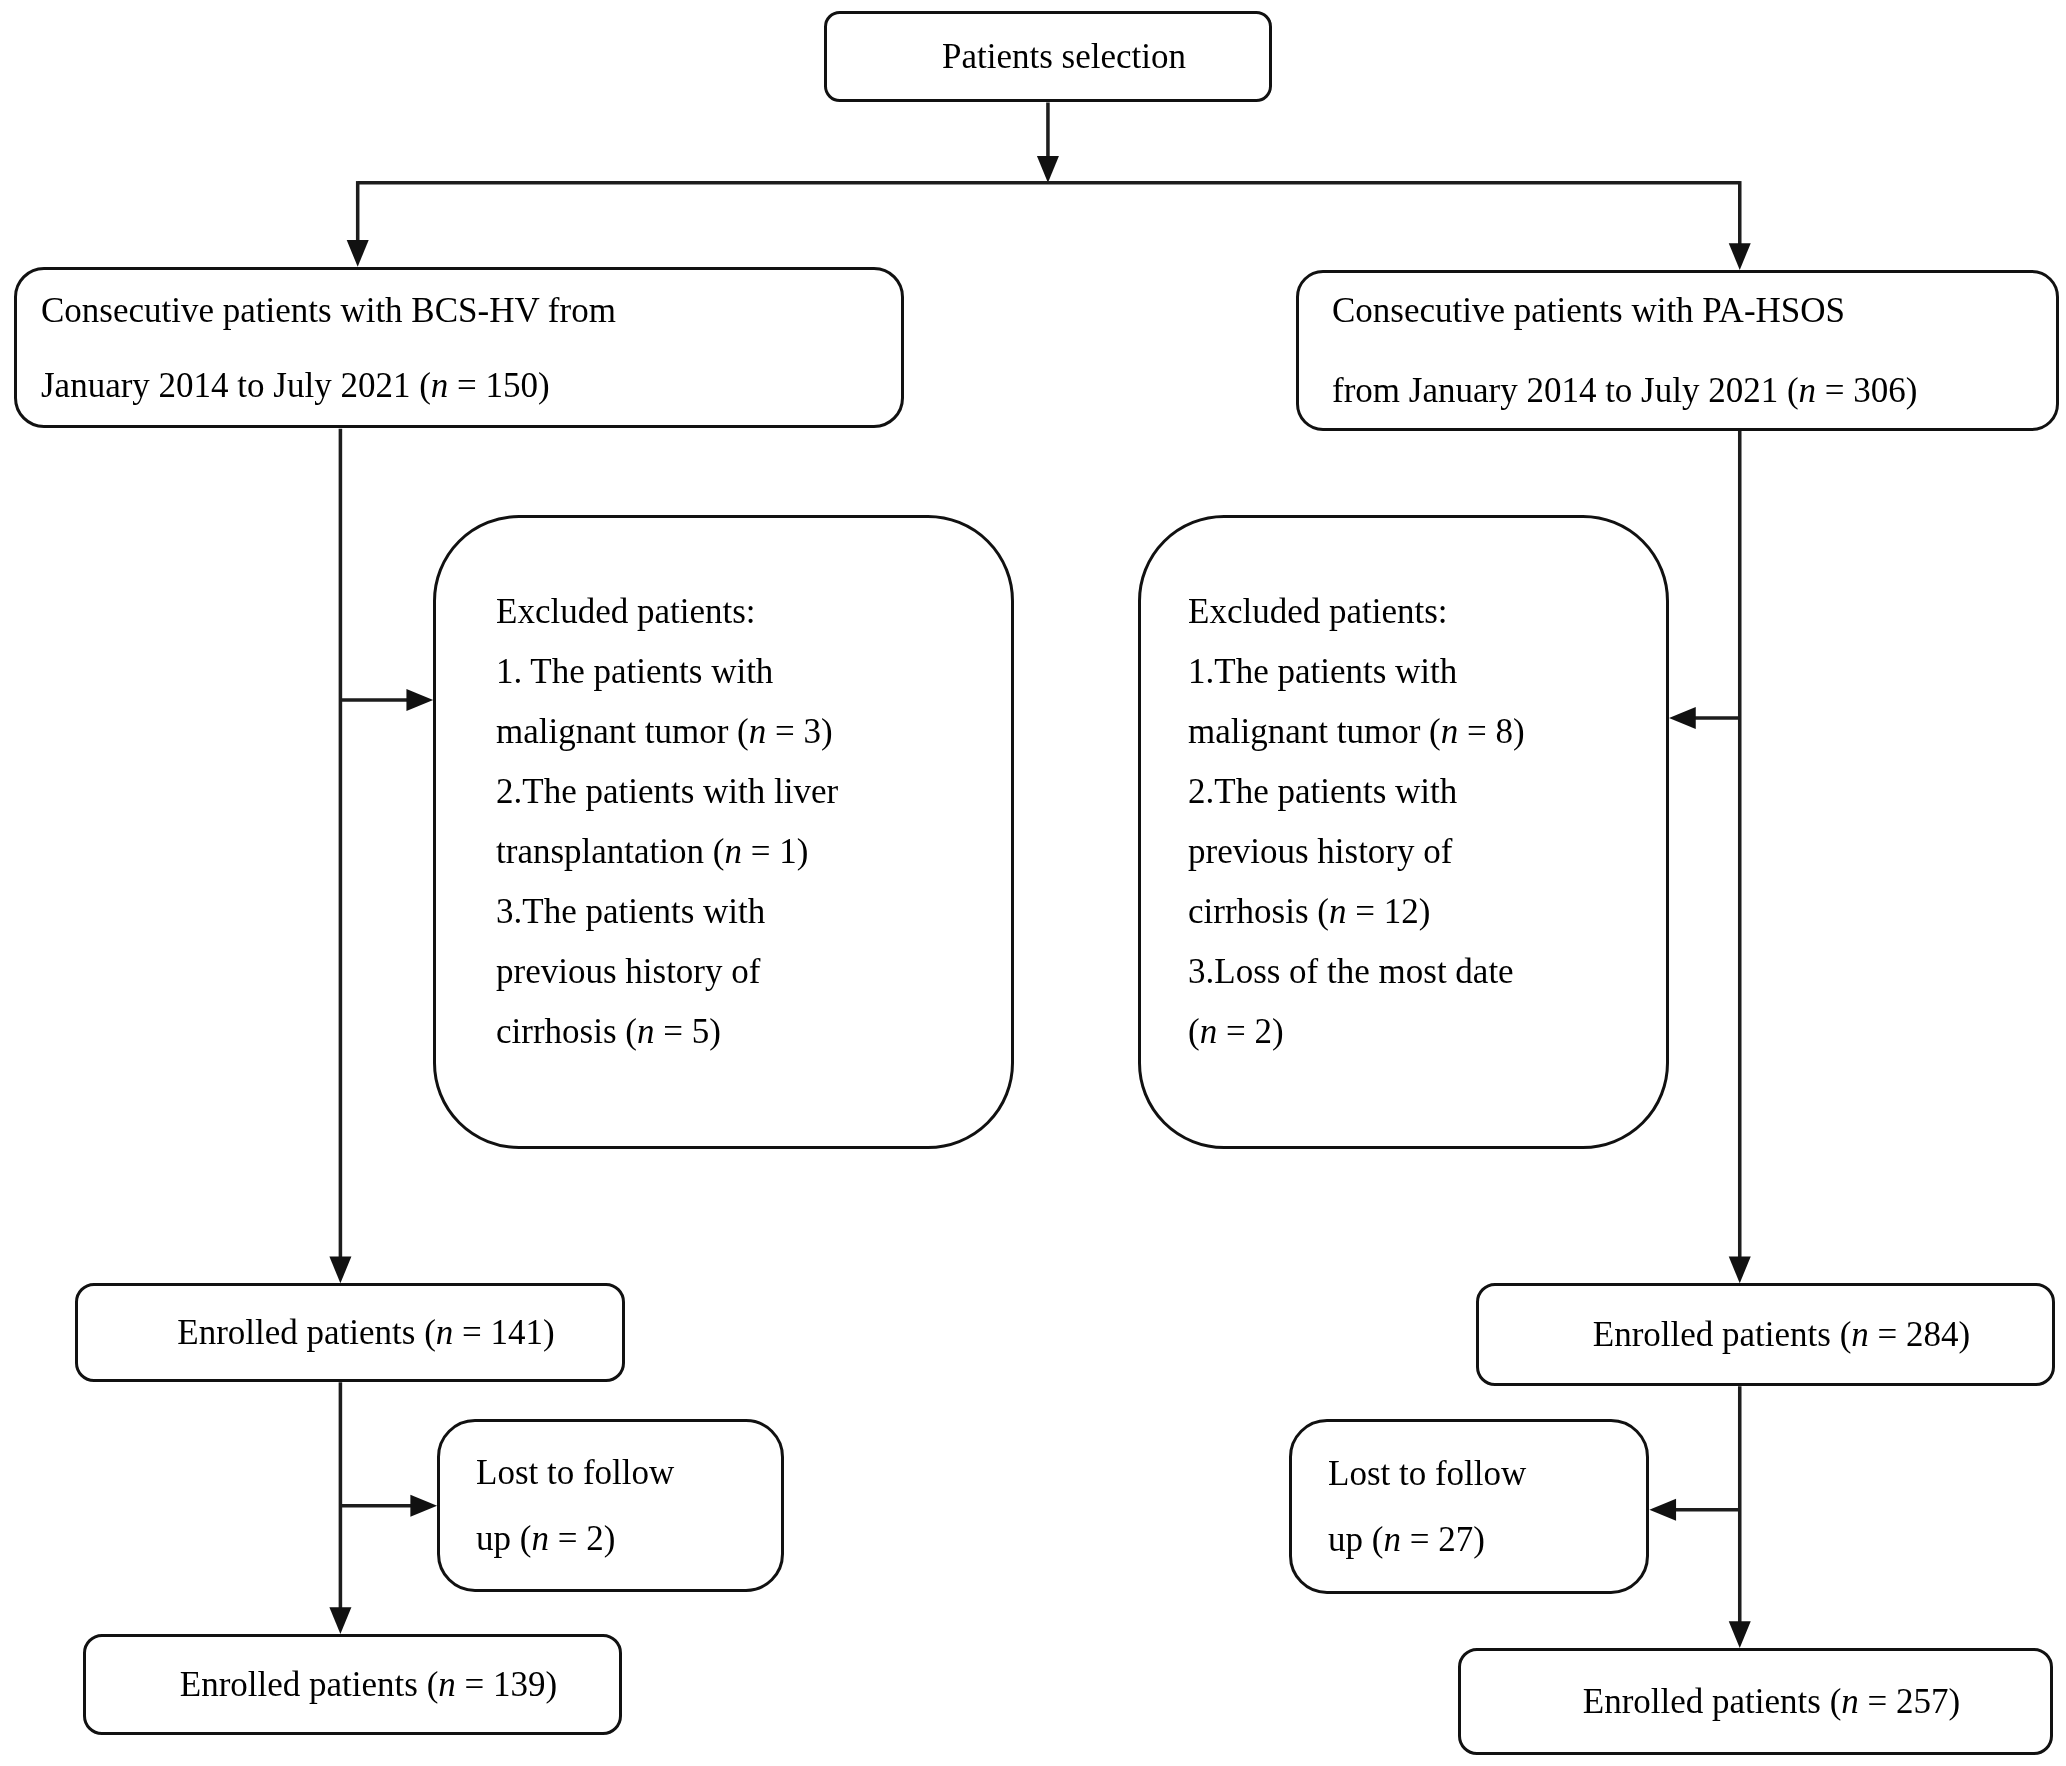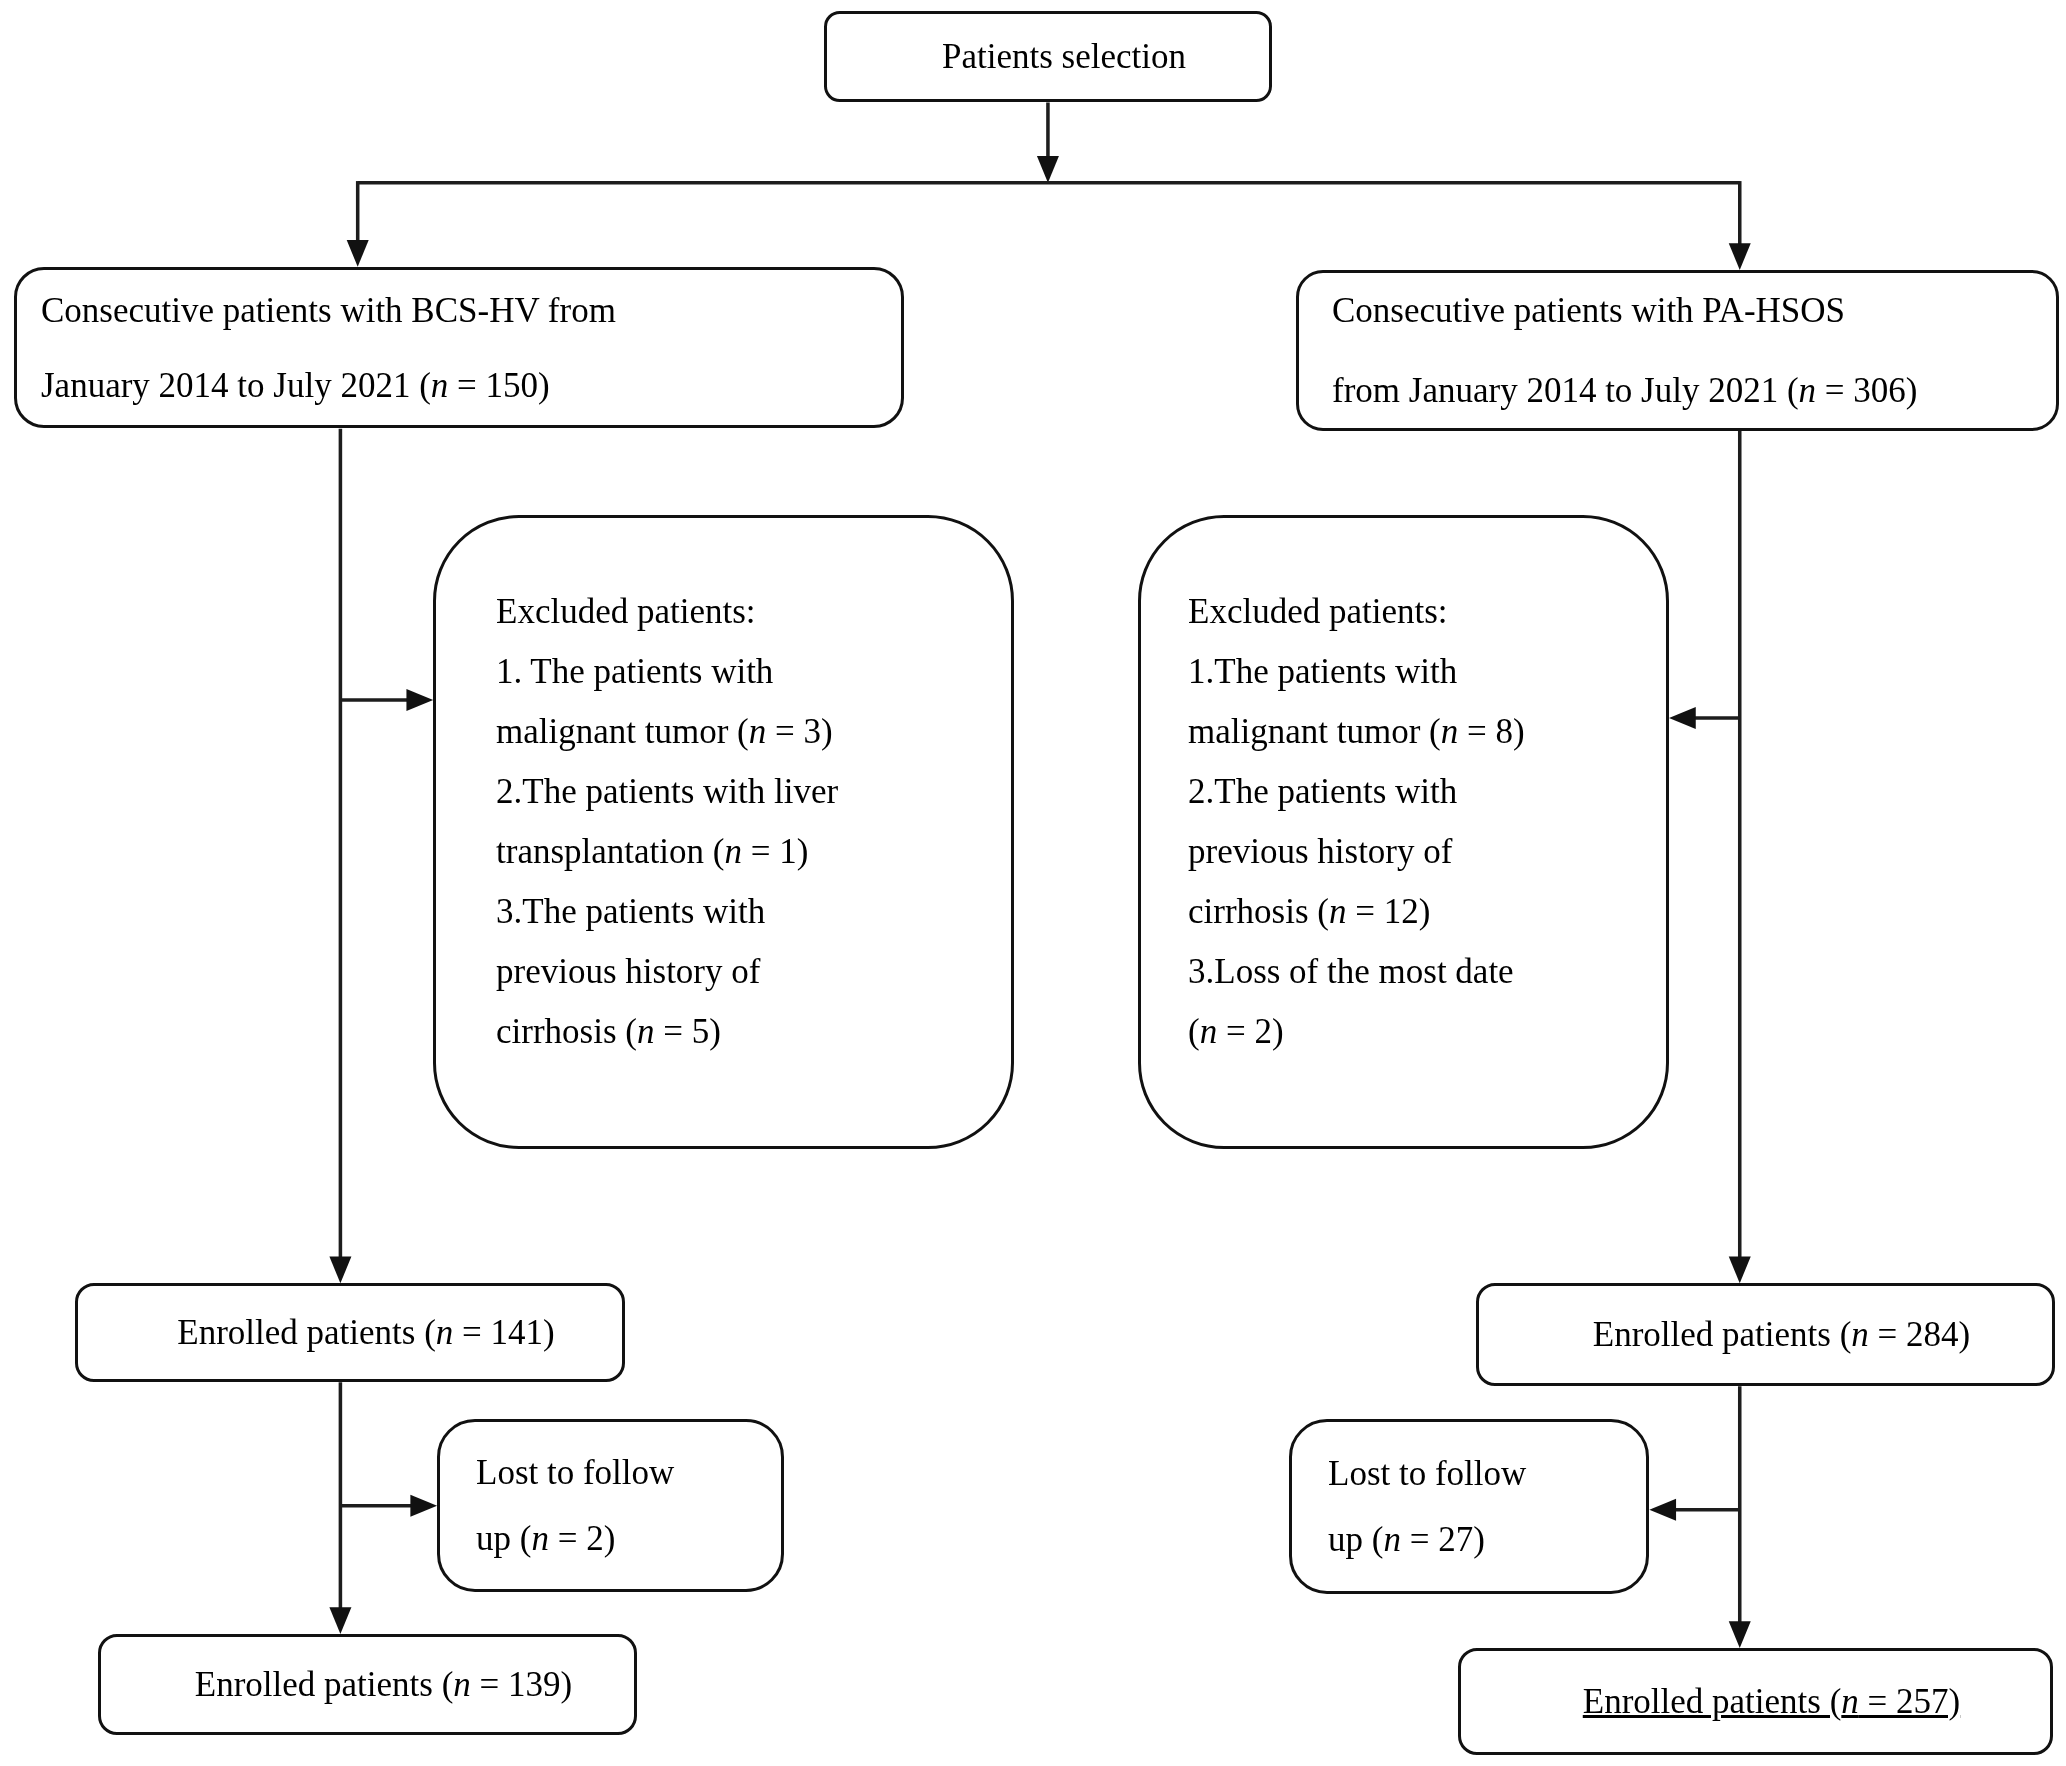--- a/index.html
+++ b/index.html
@@ -50,22 +50,22 @@
   .box-left-src   { left: 14px;   top: 267px;  width: 890px; height: 161px; border-radius: 30px; padding-left: 24px; }
   .box-right-src  { left: 1296px; top: 270px;  width: 763px;  height: 161px; border-radius: 27px; padding-left: 33px; justify-content: space-between; }
   .box-left-src .tline, .box-right-src .tline { line-height: 75px; }
 
   .box-left-excl  { left: 433px;  top: 515px;  width: 581px;  height: 634px; border-radius: 86px; padding: 64px 15.7px 15.7px 60px; }
   .box-right-excl { left: 1138px; top: 515px;  width: 531px;  height: 634px; border-radius: 86px; padding: 64px 15.7px 15.7px 47px; }
   .box-left-excl .tline, .box-right-excl .tline { line-height: 60px; }
 
   .box-left-enr   { left: 75px;   top: 1283px; width: 550px;  height: 99px; border-radius: 19px; }
   .box-right-enr  { left: 1476px; top: 1283px; width: 579px;  height: 103px; border-radius: 19px; }
-  .box-left-fin   { left: 83px;  top: 1634px; width: 539px;  height: 101px; border-radius: 19px; margin-left: 15px; }
-  .box-right-fin  { left: 1458px; top: 1648px; width: 595px;  height: 107px; border-radius: 19px; text-decoration: underline; }
+  .box-left-fin   { left: 83px;  top: 1634px; width: 539px;  height: 101px; border-radius: 19px; }
+  .box-right-fin  { left: 1458px; top: 1648px; width: 595px;  height: 107px; border-radius: 19px; }
 
   .box-left-lost  { left: 437px;  top: 1419px; width: 347px;  height: 173px; border-radius: 38px; padding-left: 36px; }
   .box-right-lost { left: 1289px; top: 1419px; width: 360px;  height: 175px; border-radius: 38px; padding-left: 36px; }
   .box-left-lost .tline, .box-right-lost .tline { line-height: 66px; }
 </style>
 </head>
 <body>
 
 <div class="canvas">
 

